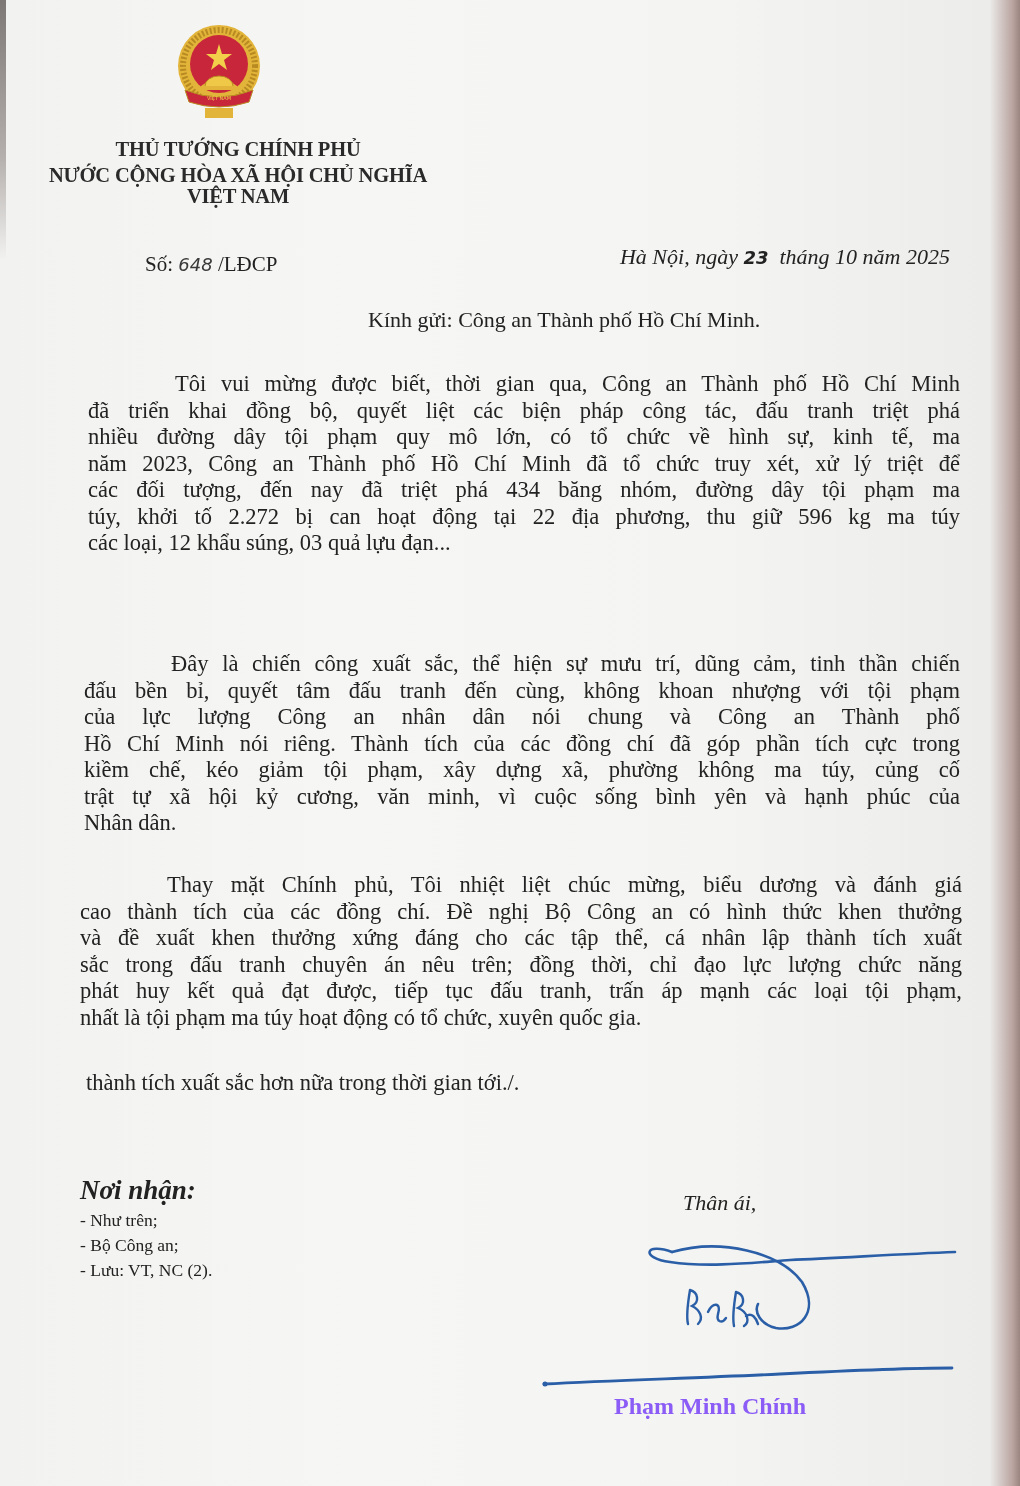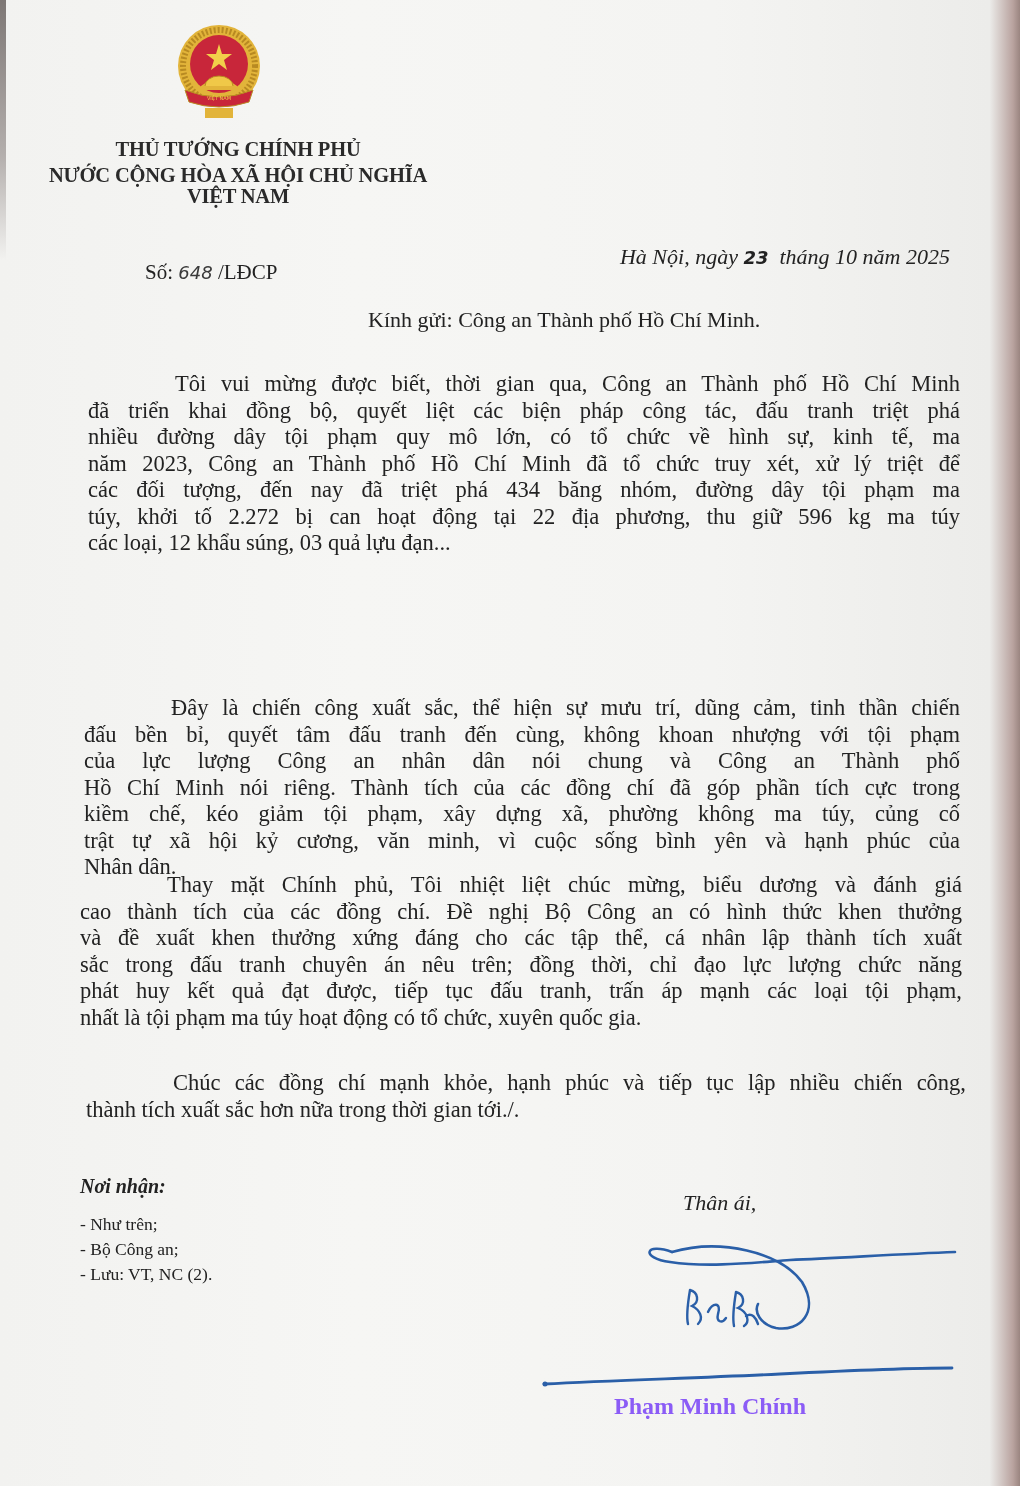--- a/index.html
+++ b/index.html
@@ -9,31 +9,31 @@
     font-family: "Liberation Serif", "DejaVu Serif", serif;
     color: #222;
   }
   .left-edge {
     position: absolute; left: 0; top: 0; width: 6px; height: 260px;
     background: linear-gradient(180deg, #7d7775 0%, #b4afad 60%, rgba(240,240,238,0) 100%);
   }
   .abs { position: absolute; }
   .emblem { left: 175px; top: 24px; width: 88px; height: 96px; }
   .hdr { left: 20px; width: 436px; text-align: center; font-weight: bold; font-size: 20.5px; letter-spacing: -0.2px; color: #2a2a2a; }
-  .so { left: 145px; top: 260px; font-size: 21px; }
+  .so { left: 145px; top: 252px; font-size: 21px; }
   .so .num { font-family: "DejaVu Sans", sans-serif; font-style: italic; font-size: 18px; color: #3a3a3a; }
   .date { right: 70px; top: 244px; font-size: 22px; font-style: italic; }
   .date .hand { font-family: "DejaVu Sans", sans-serif; font-style: italic; font-weight: bold; font-size: 18px; }
   .kg { left: 368px; top: 307px; font-size: 22px; }
   .para { left: 88px; width: 872px; font-size: 22.5px; line-height: 26.5px; text-align: justify; text-align-last: left; }
   .para .ln { display: block; white-space: nowrap; text-align: justify; text-align-last: justify; }
   .para .ln.last { text-align-last: left; }
   .para .ln.indent { padding-left: 87px; }
   .noinhan { left: 80px; top: 1175px; font-size: 20px; }
-  .noinhan .title { font-weight: bold; font-style: italic; font-size: 20px; display:block; margin-bottom: 14px; }
+  .noinhan .title { font-weight: bold; font-style: italic; font-size: 27px; display:block; margin-bottom: 2px; }
   .noinhan .item { display: block; font-size: 17.5px; line-height: 25px; }
   .thanai { left: 683px; top: 1190px; font-size: 22px; font-style: italic; }
   .sig { left: 540px; top: 1232px; width: 420px; height: 160px; }
   .signer { left: 614px; top: 1393px; font-size: 24px; font-weight: bold; color: #8b5cf6; }
 </style>
 </head>
 <body>
 
 <div class="left-edge"></div>
 
@@ -72,41 +72,40 @@
 <div class="abs para" style="top:371px;">
   <span class="ln indent">Tôi vui mừng được biết, thời gian qua, Công an Thành phố Hồ Chí Minh</span>
   <span class="ln">đã triển khai đồng bộ, quyết liệt các biện pháp công tác, đấu tranh triệt phá</span>
   <span class="ln">nhiều đường dây tội phạm quy mô lớn, có tổ chức về hình sự, kinh tế, ma</span>
   <span class="ln">năm 2023, Công an Thành phố Hồ Chí Minh đã tổ chức truy xét, xử lý triệt để</span>
   <span class="ln">các đối tượng, đến nay đã triệt phá 434 băng nhóm, đường dây tội phạm ma</span>
   <span class="ln">túy, khởi tố 2.272 bị can hoạt động tại 22 địa phương, thu giữ 596 kg ma túy</span>
   <span class="ln last">các loại, 12 khẩu súng, 03 quả lựu đạn...</span>
 </div>
 
-<div class="abs para" style="top:651px; left:84px; width:876px;margin-top:44px;">
+<div class="abs para" style="top:651px; left:84px; width:876px;">
   <span class="ln indent">Đây là chiến công xuất sắc, thể hiện sự mưu trí, dũng cảm, tinh thần chiến</span>
   <span class="ln">đấu bền bỉ, quyết tâm đấu tranh đến cùng, không khoan nhượng với tội phạm</span>
   <span class="ln">của lực lượng Công an nhân dân nói chung và Công an Thành phố</span>
   <span class="ln">Hồ Chí Minh nói riêng. Thành tích của các đồng chí đã góp phần tích cực trong</span>
   <span class="ln">kiềm chế, kéo giảm tội phạm, xây dựng xã, phường không ma túy, củng cố</span>
   <span class="ln">trật tự xã hội kỷ cương, văn minh, vì cuộc sống bình yên và hạnh phúc của</span>
   <span class="ln last">Nhân dân.</span>
 </div>
 
 <div class="abs para" style="top:872px; left:80px; width:882px;">
   <span class="ln indent">Thay mặt Chính phủ, Tôi nhiệt liệt chúc mừng, biểu dương và đánh giá</span>
   <span class="ln">cao thành tích của các đồng chí. Đề nghị Bộ Công an có hình thức khen thưởng</span>
   <span class="ln">và đề xuất khen thưởng xứng đáng cho các tập thể, cá nhân lập thành tích xuất</span>
   <span class="ln">sắc trong đấu tranh chuyên án nêu trên; đồng thời, chỉ đạo lực lượng chức năng</span>
   <span class="ln">phát huy kết quả đạt được, tiếp tục đấu tranh, trấn áp mạnh các loại tội phạm,</span>
   <span class="ln last">nhất là tội phạm ma túy hoạt động có tổ chức, xuyên quốc gia.</span>
 </div>
 
 <div class="abs para" style="top:1070px; left:86px; width:880px;">
-  <span class="ln indent">Chúc các đồng chí mạnh khỏe, hạnh phúc và tiếp tục lập nhiều chiến công,</span>
   <span class="ln last">thành tích xuất sắc hơn nữa trong thời gian tới./.</span>
 </div>
 
 <div class="abs noinhan">
   <span class="title">Nơi nhận:</span>
   <span class="item">- Như trên;</span>
   <span class="item">- Bộ Công an;</span>
   <span class="item">- Lưu: VT, NC (2).</span>
 </div>
 

